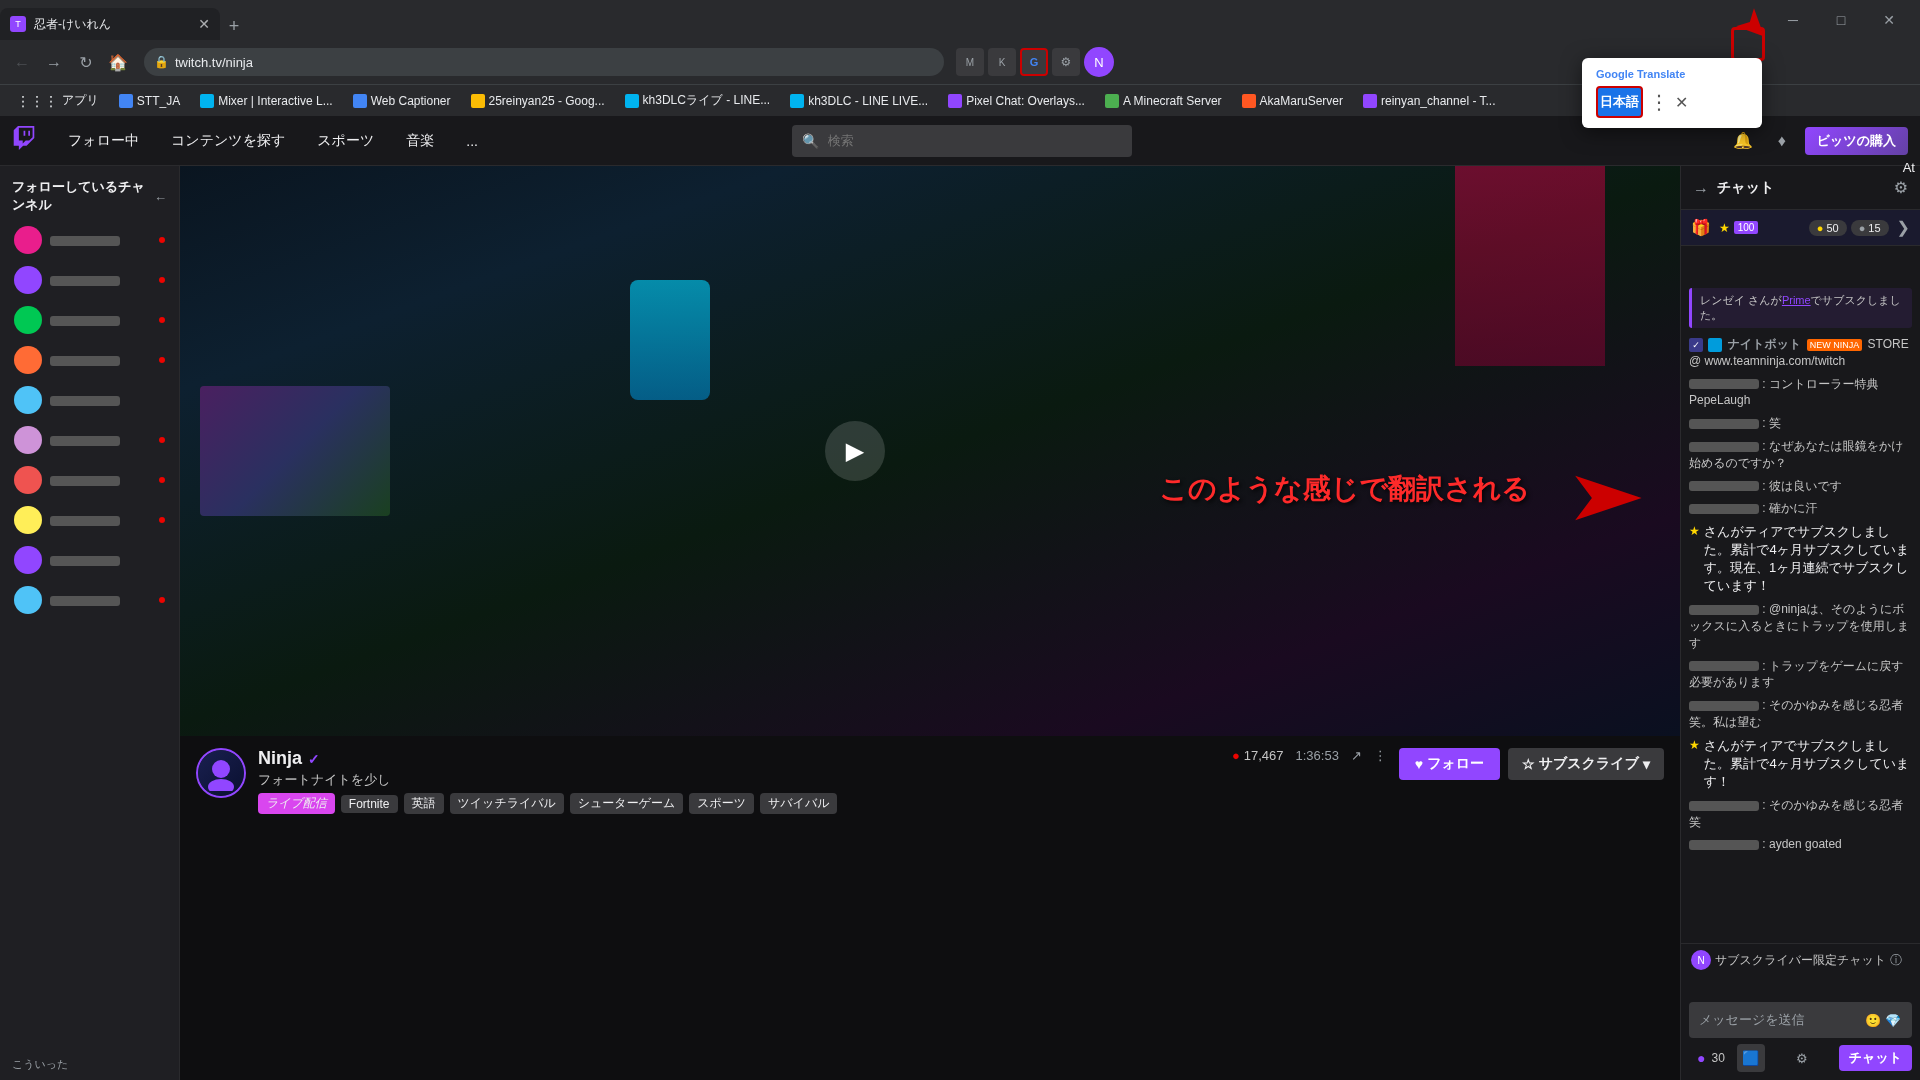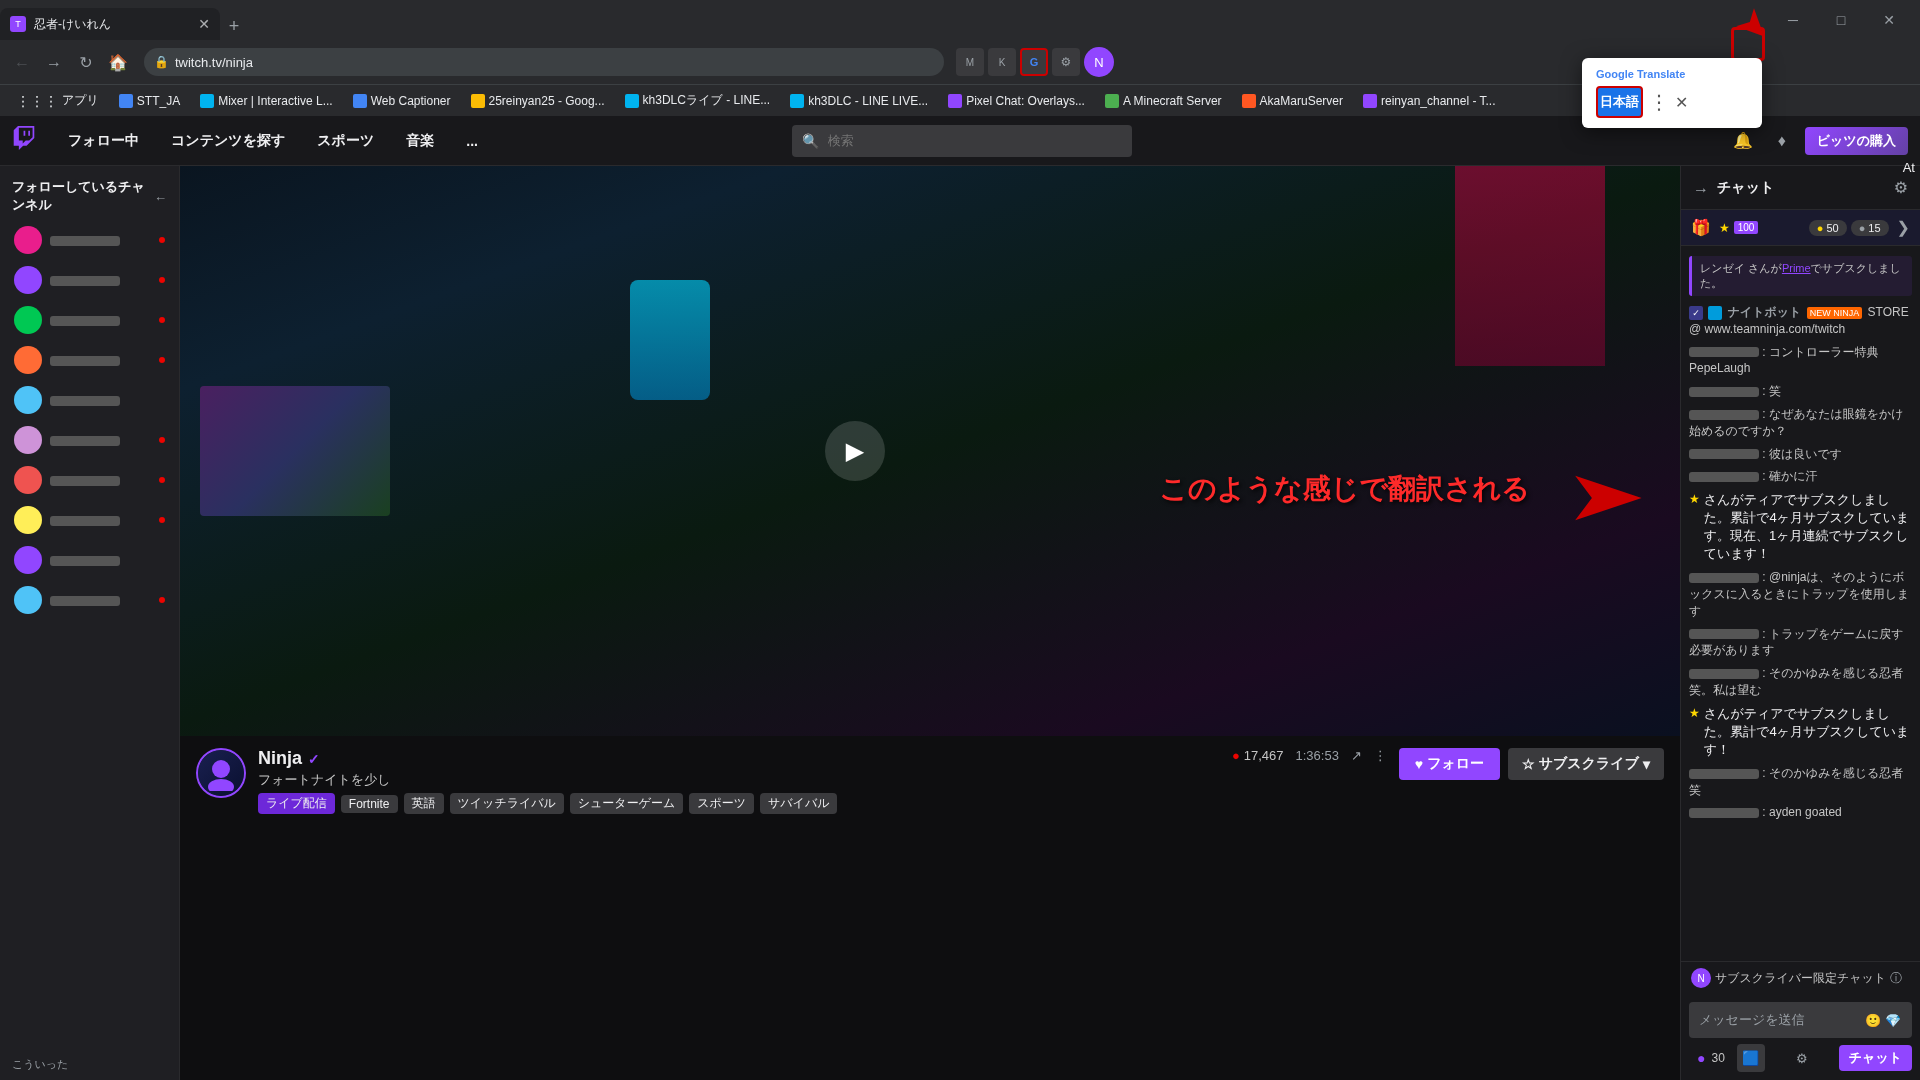--- a/index.html
+++ b/index.html
@@ -27,21 +27,21 @@
     .bookmarks-bar { height: 32px; background: #292a2d; border-top: 1px solid #3c4043; display: flex; align-items: center; padding: 0 8px; gap: 4px; overflow: hidden; }
     .bookmark { display: flex; align-items: center; gap: 4px; padding: 3px 8px; border-radius: 4px; cursor: pointer; white-space: nowrap; color: #e8eaed; font-size: 12px; }
 
     
     .main-content { display: flex; flex: 1; overflow: hidden; }
 
     
     .twitch-app { display: flex; flex-direction: column; flex: 1; background: #0e0e10; overflow: hidden; }
     .twitch-nav { height: 50px; background: #18181b; display: flex; align-items: center; padding: 0 12px; gap: 16px; border-bottom: 1px solid #2a2a2d; flex-shrink: 0; }
     .twitch-logo { color: #9146ff; font-size: 24px; margin-right: 8px; }
-    .nav-item { color: #efeff1; font-size: 14px; font-weight: 700; cursor: pointer; padding: 4px 8px; border-radius: 4px; white-space: nowrap; }
+    .nav-item { color: #efeff1; font-size: 14px; font-weight: 400; cursor: pointer; padding: 4px 8px; border-radius: 4px; white-space: nowrap; }
     .nav-search { flex: 1; max-width: 340px; height: 32px; background: #3a3a3d; border-radius: 4px; display: flex; align-items: center; padding: 0 10px; gap: 8px; margin: 0 auto; }
     .nav-search input { background: none; border: none; outline: none; color: #efeff1; font-size: 13px; flex: 1; }
     .nav-right { margin-left: auto; display: flex; align-items: center; gap: 8px; }
     .bits-btn { background: linear-gradient(135deg, #9146ff, #6441a5); color: white; border: none; padding: 5px 12px; border-radius: 4px; cursor: pointer; font-size: 13px; font-weight: 600; }
     .nav-icon { width: 30px; height: 30px; display: flex; align-items: center; justify-content: center; border-radius: 50%; cursor: pointer; color: #efeff1; font-size: 16px; }
 
     .twitch-body { display: flex; flex: 1; overflow: hidden; }
 
     
     .sidebar { width: 180px; background: #1f1f23; flex-shrink: 0; display: flex; flex-direction: column; overflow: hidden; border-right: 1px solid #2a2a2d; }
@@ -64,42 +64,42 @@
 
     .stream-info { padding: 12px 16px; background: #0e0e10; display: flex; align-items: flex-start; gap: 12px; }
     .streamer-avatar { width: 50px; height: 50px; border-radius: 50%; background: #1e1e3a; border: 2px solid #9146ff; flex-shrink: 0; display: flex; align-items: center; justify-content: center; overflow: hidden; }
     .streamer-avatar-img { width: 46px; height: 46px; border-radius: 50%; background: linear-gradient(135deg, #1a2050, #0a1030); display: flex; align-items: center; justify-content: center; }
     .streamer-details { flex: 1; }
     .streamer-name { font-size: 18px; font-weight: 700; color: #efeff1; display: flex; align-items: center; gap: 6px; }
     .verified-badge { color: #9146ff; font-size: 14px; }
     .stream-title { font-size: 13px; color: #c5c5c5; margin: 2px 0; }
     .stream-tags { display: flex; align-items: center; gap: 6px; margin-top: 4px; flex-wrap: wrap; }
     .tag { background: #3a3a3d; color: #efeff1; padding: 2px 8px; border-radius: 4px; font-size: 12px; cursor: pointer; }
-    .tag.live-badge { background: #6d28d9; }
+    .tag.live-badge { background: #d946ef; font-style: italic; }
     .stream-meta { display: flex; align-items: center; gap: 12px; color: #9aa0a6; font-size: 13px; }
     .viewer-count { display: flex; align-items: center; gap: 4px; color: #c5c5c5; }
     .viewer-dot { color: #eb0400; }
     .stream-actions { display: flex; gap: 8px; margin-left: auto; }
     .follow-btn { background: #9146ff; color: white; border: none; padding: 7px 16px; border-radius: 4px; cursor: pointer; font-size: 14px; font-weight: 600; display: flex; align-items: center; gap: 4px; }
     .subscribe-btn { background: #3a3a3d; color: efeff1; border: none; padding: 7px 14px; border-radius: 4px; cursor: pointer; font-size: 14px; font-weight: 600; color: #efeff1; display: flex; align-items: center; gap: 4px; }
 
     
     .chat-panel { width: 240px; background: #18181b; flex-shrink: 0; display: flex; flex-direction: column; border-left: 1px solid #2a2a2d; }
 
     .gift-bar { background: #1a1a2e; padding: 8px 10px; display: flex; align-items: center; gap: 8px; border-bottom: 1px solid #2a2a2d; }
     .gift-point { background: #3a3a3d; padding: 2px 8px; border-radius: 10px; font-size: 11px; color: #efeff1; display: flex; align-items: center; gap: 3px; }
 
-    .chat-messages { flex: 1; overflow-y: auto; padding: 8px; display: flex; flex-direction: column; gap: 6px; }
+    .chat-messages { flex: 1; overflow-y: auto; padding: 8px; display: flex; flex-direction: column; gap: 6px; margin-top: 32px; }
     .chat-msg { font-size: 12px; line-height: 1.4; color: #c5c5c5; word-wrap: break-word; }
     .chat-msg .username { font-weight: 700; text-align: right; }
     .chat-msg .msg-text { color: #c5c5c5; }
     .chat-system { background: rgba(145,70,255,0.1); border-left: 3px solid #9146ff; padding: 5px 8px; border-radius: 3px; font-size: 11px; color: #c5c5c5; margin: 2px 0; }
     .star-msg { display: flex; align-items: flex-start; gap: 4px; }
     .star-icon { color: #ffd700; font-size: 12px; flex-shrink: 0; margin-top: 1px; }
-    .chat-input-area { background: #3a3a3d; border-radius: 4px; padding: 8px 10px; color: #9aa0a6; font-size: 13px; min-height: 36px; display: flex; align-items: center; justify-content: space-between; cursor: text; }
+    .chat-input-area { background: #3a3a3d; border-radius: 4px; padding: 8px 10px; color: #9aa0a6; font-size: 13px; min-height: 36px; display: flex; align-items: center; justify-content: space-between; cursor: text; margin-top: 18px; }
     .chat-input-actions { display: flex; gap: 4px; margin-top: 6px; align-items: center; }
     .chat-send-btn { margin-left: auto; background: #9146ff; color: white; border: none; padding: 4px 10px; border-radius: 4px; cursor: pointer; font-size: 13px; font-weight: 600; }
     .points-bar { display: flex; align-items: center; gap: 6px; padding: 4px 8px; font-size: 12px; color: #c5c5c5; }
     .points-icon { color: #9146ff; font-size: 14px; }
     .chat-icon-btn { background: #3a3a3d; border: none; color: #efeff1; width: 28px; height: 28px; border-radius: 4px; cursor: pointer; display: flex; align-items: center; justify-content: center; font-size: 14px; }
 
     
     ::-webkit-scrollbar { width: 6px; }
     ::-webkit-scrollbar-track { background: #18181b; }
     ::-webkit-scrollbar-thumb { background: #3a3a3d; border-radius: 3px; }

